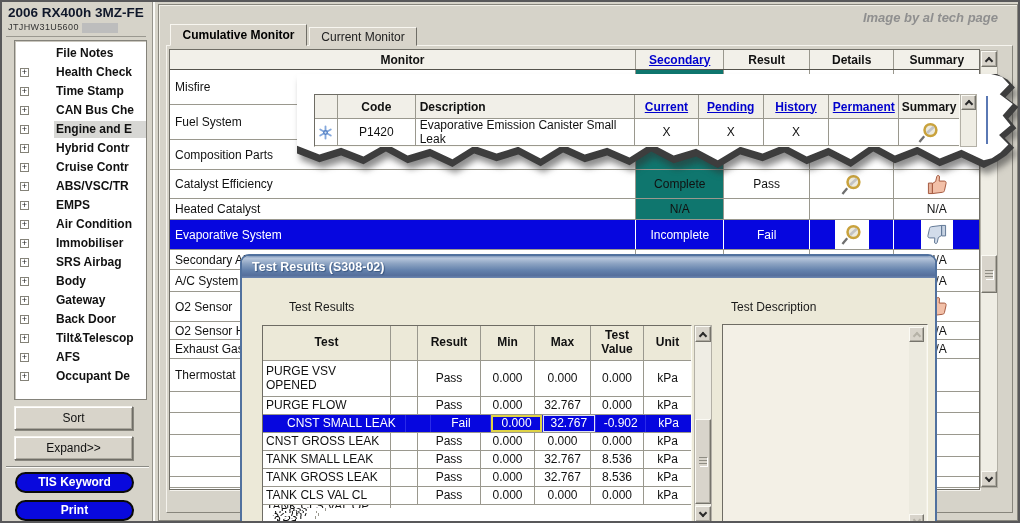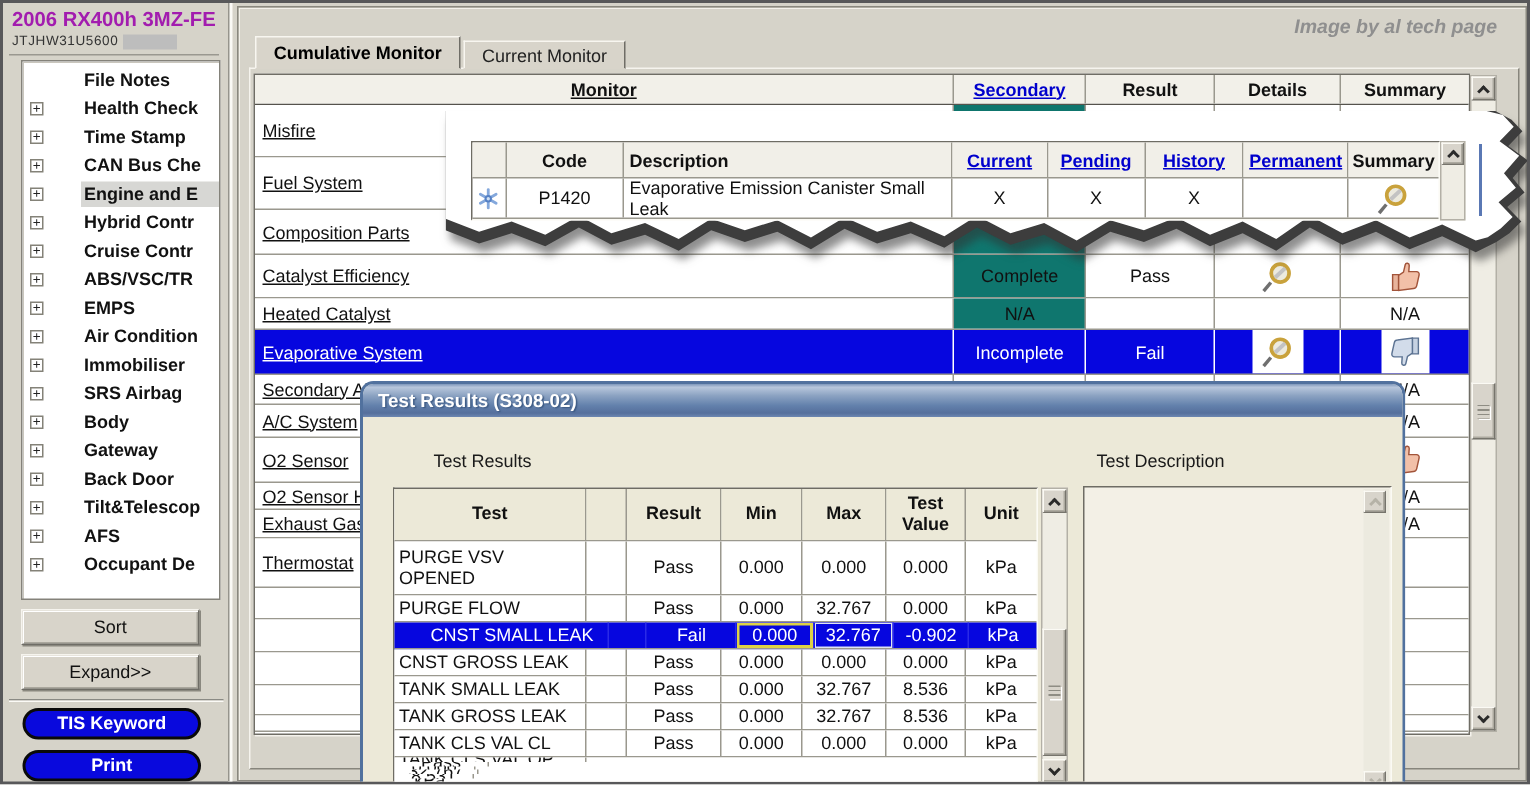--- a/index.html
+++ b/index.html
@@ -2,21 +2,21 @@
 <html><head>
 <meta charset="utf-8">
 <style>
   * { margin:0; padding:0; box-sizing:border-box; font-family:"Liberation Sans", sans-serif; }
   html,body { background:#fff; }
   #screen { position:relative; width:1020px; height:523px; background:#d6d3c9;
             overflow:hidden; border:2px solid #58585a; }
   .abs { position:absolute; }
 
   
-  #veh-title { left:6px; top:3px; width:142px; font-size:13.5px; font-weight:bold; color:#a21caf;
+  #veh-title { left:6px; top:3px; width:142px; font-size:13.5px; font-weight:bold; color:#0f172a;
                white-space:nowrap; overflow:hidden; }
   #vin-row { left:6px; top:20px; font-size:9px; color:#333; letter-spacing:.4px; }
   #vin-redact { display:inline-block; width:36px; height:10px; background:#bdbdbd; margin-left:3px; vertical-align:middle;}
   #hdr-line { left:4px; top:34px; width:140px; height:1px; background:#9a9890; }
 
   #tree { left:12px; top:38px; width:133px; height:360px; background:#fff;
           border:1px solid #84827a; box-shadow: inset 1px 1px 0 #c9c6bd; overflow:hidden; padding-top:3px;}
   .titem { position:relative; height:19px; line-height:19px; font-size:12px; font-weight:bold;
            color:#111; white-space:nowrap; overflow:hidden; }
   .titem .lbl { position:absolute; left:41px; }
@@ -46,21 +46,21 @@
          font-size:12px; text-align:center; }
   #tab-content-edge { left:164px; top:43px; width:847px; height:468px;
          border:1px solid; border-color:#f6f4ee #87857c #87857c #f6f4ee; }
 
   
   #mon-table { left:167px; top:47px; width:811px; height:441px; background:#fff;
                border:1px solid #6f6d65; box-shadow: 1px 1px 0 #f4f2ec; }
   .mrow { position:relative; display:flex; border-bottom:1px solid #9a988e; background:#fff;}
   .mc { position:relative; border-right:1px solid #9a988e; overflow:hidden; display:flex; align-items:center; font-size:12px; color:#111;}
   .mc:last-child { border-right:none; }
-  .mc.c0 { width:496px; padding-left:5px;text-decoration:underline; }
+  .mc.c0 { width:496px; padding-left:5px; }
   .mc.c1 { width:94px; justify-content:center; }
   .mc.c2 { width:91px; justify-content:center; }
   .mc.c3 { width:90px; justify-content:center; }
   .mc.c4 { width:90px; justify-content:center; }
   #mon-header .mc { font-weight:bold; justify-content:center; background:#f2f0e9; padding-left:0;}
   #mon-header { border-bottom:1px solid #55534c; }
   .linkhdr { color:#0000cd; text-decoration:underline; }
   .yellow { background:#0f766e; }
   .mrow.sel { background:#0606df; }
   .mrow.sel .mc { color:#fff; border-right-color:#fff; }

